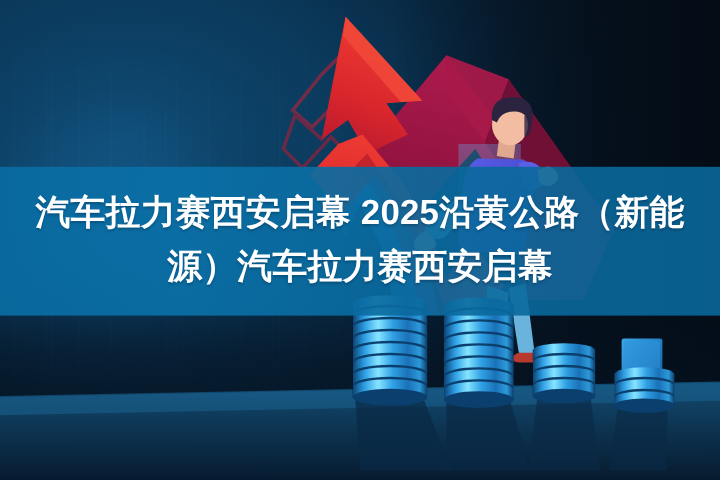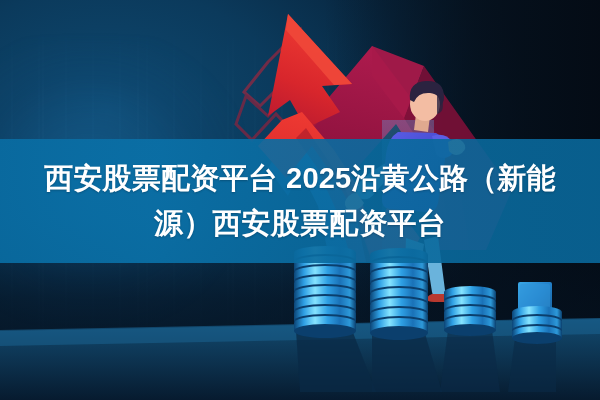--- a/index.html
+++ b/index.html
@@ -315,16 +315,16 @@
           <rect x="512" y="322" width="50" height="8" fill="url(#gCoin2)"></rect>
           <ellipse cx="537" cy="330" rx="25" ry="6" fill="#0b3f6d"></ellipse>
         <ellipse cx="537" cy="332" rx="25" ry="6" fill="url(#gCoin2)"></ellipse>
           <rect x="512" y="332" width="50" height="6" fill="url(#gCoin2)"></rect>
           <ellipse cx="537" cy="338" rx="25" ry="6" fill="#0b3f6d"></ellipse>
       </g>
     </g>
   </svg>
 
   <div class="banner">
-    <div class="banner-title">西安股票配资平台 2025沿黄公路（新能源）西安股票配资平台</div>
+    <div class="banner-title">汽车拉力赛西安启幕 2025沿黄公路（新能源）汽车拉力赛西安启幕</div>
   </div>
 
 </div>
 
 </body></html>

